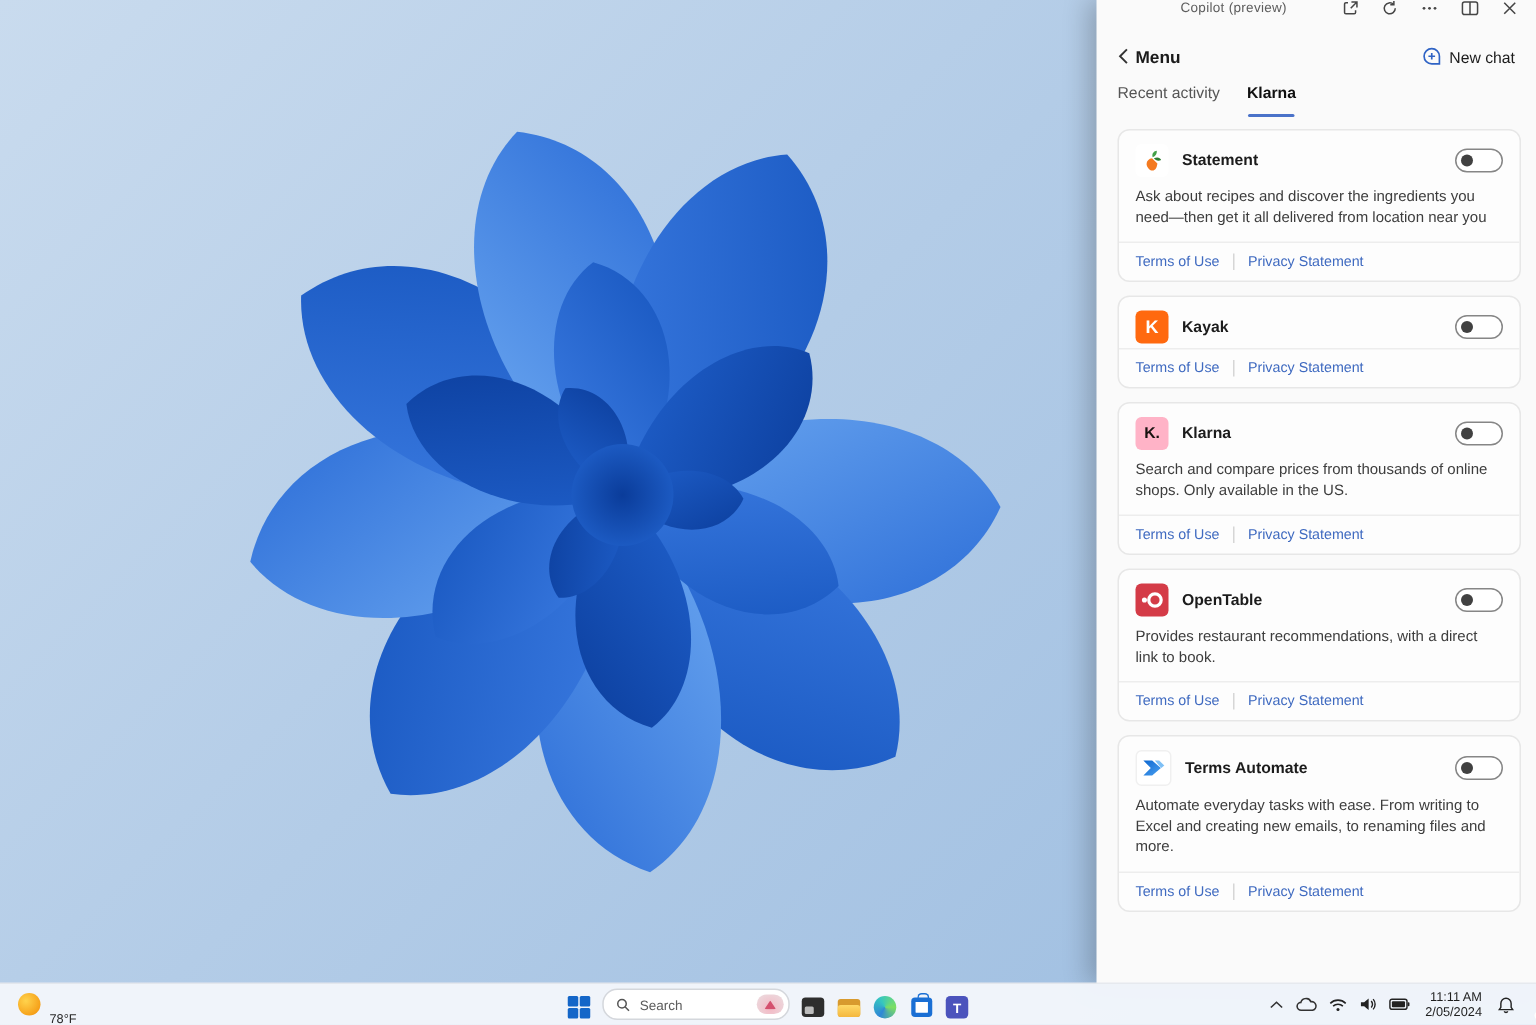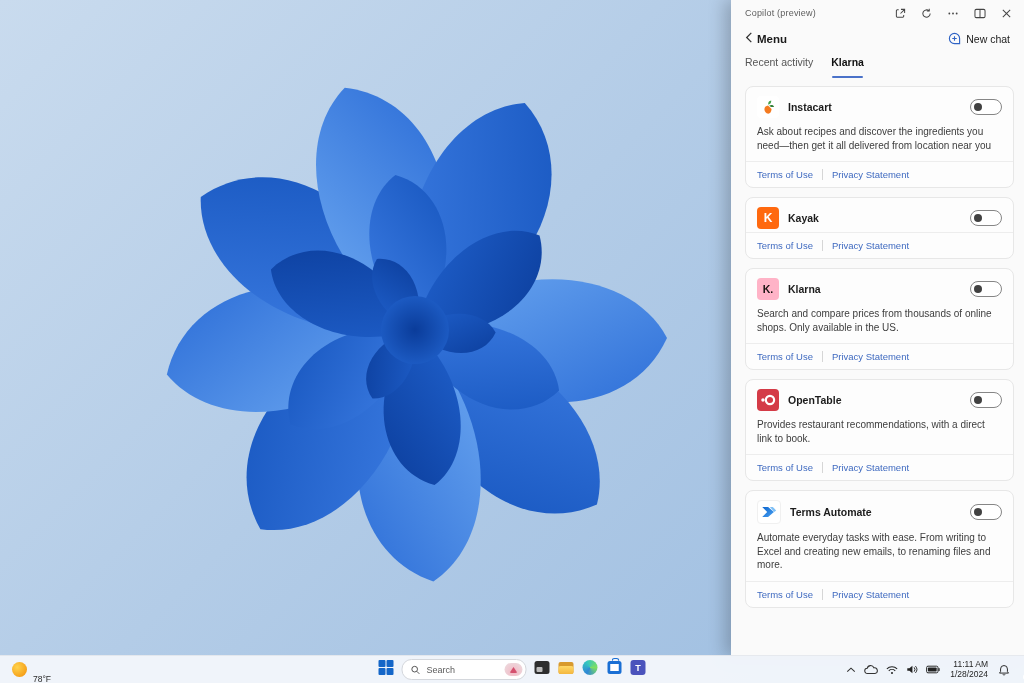--- a/index.html
+++ b/index.html
@@ -10,21 +10,21 @@
   }
   
   .desktop{position:absolute;inset:0;background:linear-gradient(135deg,#c9dbee 0%,#b3cce7 45%,#9bbce0 100%);}
   .desktop svg{position:absolute;inset:0;}
 
   
   .panel{
     position:absolute;top:0;right:0;width:293px;height:656px;background:#fafafa;
     box-shadow:-6px 0 16px rgba(0,0,0,.22);display:flex;flex-direction:column;
   }
-  .titlebar{height:26px;display:flex;align-items:center;padding:0 12px 0 14px;flex:0 0 auto;}
+  .titlebar{height:26px;display:flex;align-items:flex-start;padding:0 12px 0 14px;flex:0 0 auto;margin-left:42px;}
   .titlebar .title{font-size:9px;color:#5d5d5d;letter-spacing:.2px;}
   .tb-icons{margin-left:auto;display:flex;align-items:center;gap:15px;}
   .tb-icons svg{display:block;cursor:default;}
   .menubar{height:26px;display:flex;align-items:center;padding:0 14px;flex:0 0 auto;}
   .back{font-size:12px;color:#333;width:12px;}
   .menu-title{font-weight:bold;font-size:11.5px;color:#1b1b1b;}
   .newchat{margin-left:auto;display:flex;align-items:center;gap:5px;font-size:10.5px;color:#1b1b1b;cursor:default;}
   .tabs{display:flex;gap:18px;padding:4px 14px 0;height:22px;flex:0 0 auto;}
   .tab{font-size:10.5px;color:#555;position:relative;padding-bottom:6px;}
   .tab.active{color:#101010;font-weight:bold;}
@@ -46,21 +46,21 @@
   .taskbar{
     position:absolute;left:0;right:0;bottom:0;height:27px;
     background:rgba(242,246,251,.96);border-top:1px solid rgba(0,0,0,.05);
     display:flex;align-items:center;z-index:5;
   }
   .weather{position:absolute;left:6px;display:flex;align-items:center;gap:6px;padding:2px 6px;border-radius:4px;}
   .sun{width:15px;height:15px;border-radius:50%;background:radial-gradient(circle at 35% 35%,#ffd34d,#f6a21b 70%,#e8890b);}
   .wtxt{display:flex;flex-direction:column;line-height:10px;margin-top:28px;}
   .wtemp{font-size:8.5px;color:#2b2b2b;}
   .wcond{font-size:8px;color:#6a6a6a;}
-  .tb-center{position:absolute;left:50%;transform:translateX(-50%);display:flex;align-items:flex-start;gap:7px;}
+  .tb-center{position:absolute;left:50%;transform:translateX(-50%);display:flex;align-items:flex-end;gap:7px;}
   .start{width:16px;height:16px;display:grid;grid-template-columns:7px 7px;grid-template-rows:7px 7px;gap:1.5px;}
   .start span{background:#1466c8;border-radius:1px;}
   .searchpill{display:flex;align-items:center;gap:6px;width:112px;height:19px;border-radius:10px;background:#fff;border:1px solid #d4d7dc;padding:0 3px 0 8px;}
   .searchpill .stext{font-size:9px;color:#5c5c5c;flex:1;}
   .lotus{width:18px;height:13px;border-radius:7px;background:radial-gradient(circle at 50% 70%,#f3b8c4,#edd5da 75%);position:relative;overflow:hidden;}
   .lotus::after{content:"";position:absolute;left:5px;top:4px;width:8px;height:6px;background:#d4506e;clip-path:polygon(50% 0,100% 100%,0 100%);border-radius:2px;}
   .tbicon{width:17px;height:17px;display:flex;align-items:center;justify-content:center;}
   .taskview{width:15px;height:13px;background:#2e2e2e;border-radius:2.5px;position:relative;}
   .taskview::after{content:"";position:absolute;left:2px;bottom:2px;width:6px;height:5px;background:#bdbdbd;border-radius:1px;}
   .folder{width:15px;height:12px;position:relative;}
@@ -196,21 +196,21 @@
 
     <div class="card">
       <div class="card-head">
         <span class="picon" style="background:#fff">
           <svg width="18" height="18" viewBox="0 0 20 20">
               <path d="M8.5 17 C4.5 14 5.5 9 10 8.3 L14 12.3 C13.5 16.5 11.5 18.5 8.5 17Z" fill="#f47a20"></path>
               <path d="M10.5 7.6 C9.6 4.8 11.4 3 13.6 2.8 C13.8 5 12.6 6.8 10.5 7.6Z" fill="#43a047"></path>
               <path d="M11.4 8.4 C13.9 7 16 7.8 16.8 9.6 C14.8 10.6 12.8 10.2 11.4 8.4Z" fill="#2e7d32"></path>
             </svg>
         </span>
-        <span class="pname">Instacart</span>
+        <span class="pname">Statement</span>
         <span class="toggle">
             <span class="knob"></span>
           </span>
       </div>
       <div class="pdesc">Ask about recipes and discover the ingredients you need—then get it all delivered from location near you</div>
       <div class="plinks">
         <a>Terms of Use</a>
         <span class="lsep"></span>
         <a>Privacy Statement</a>
       </div>
@@ -371,21 +371,21 @@
       </span>
     <span>
         <svg width="14" height="9" viewBox="0 0 16 10">
           <rect x="0.7" y="1.2" width="13" height="7.6" rx="1.6" fill="none" stroke="#222" stroke-width="1.1"></rect>
           <rect x="2.2" y="2.7" width="10" height="4.6" rx="0.8" fill="#222"></rect>
           <rect x="14.2" y="3.4" width="1.4" height="3.2" rx="0.6" fill="#222"></rect>
         </svg>
       </span>
     <span class="clock">
       <span class="t">11:11 AM</span>
-      <span class="d">1/28/2024</span>
+      <span class="d">2/05/2024</span>
     </span>
     <span>
         <svg width="12" height="12" viewBox="0 0 14 14">
           <path d="M7 1.8a4 4 0 0 0-4 4v3L1.8 10.6h10.4L11 8.8v-3a4 4 0 0 0-4-4Z" fill="none" stroke="#222" stroke-width="1.1"></path>
           <path d="M5.6 12a1.6 1.6 0 0 0 2.8 0" fill="none" stroke="#222" stroke-width="1.1"></path>
         </svg>
       </span>
     <span><span class="copilot-logo"></span></span>
   </div>
 </div>

